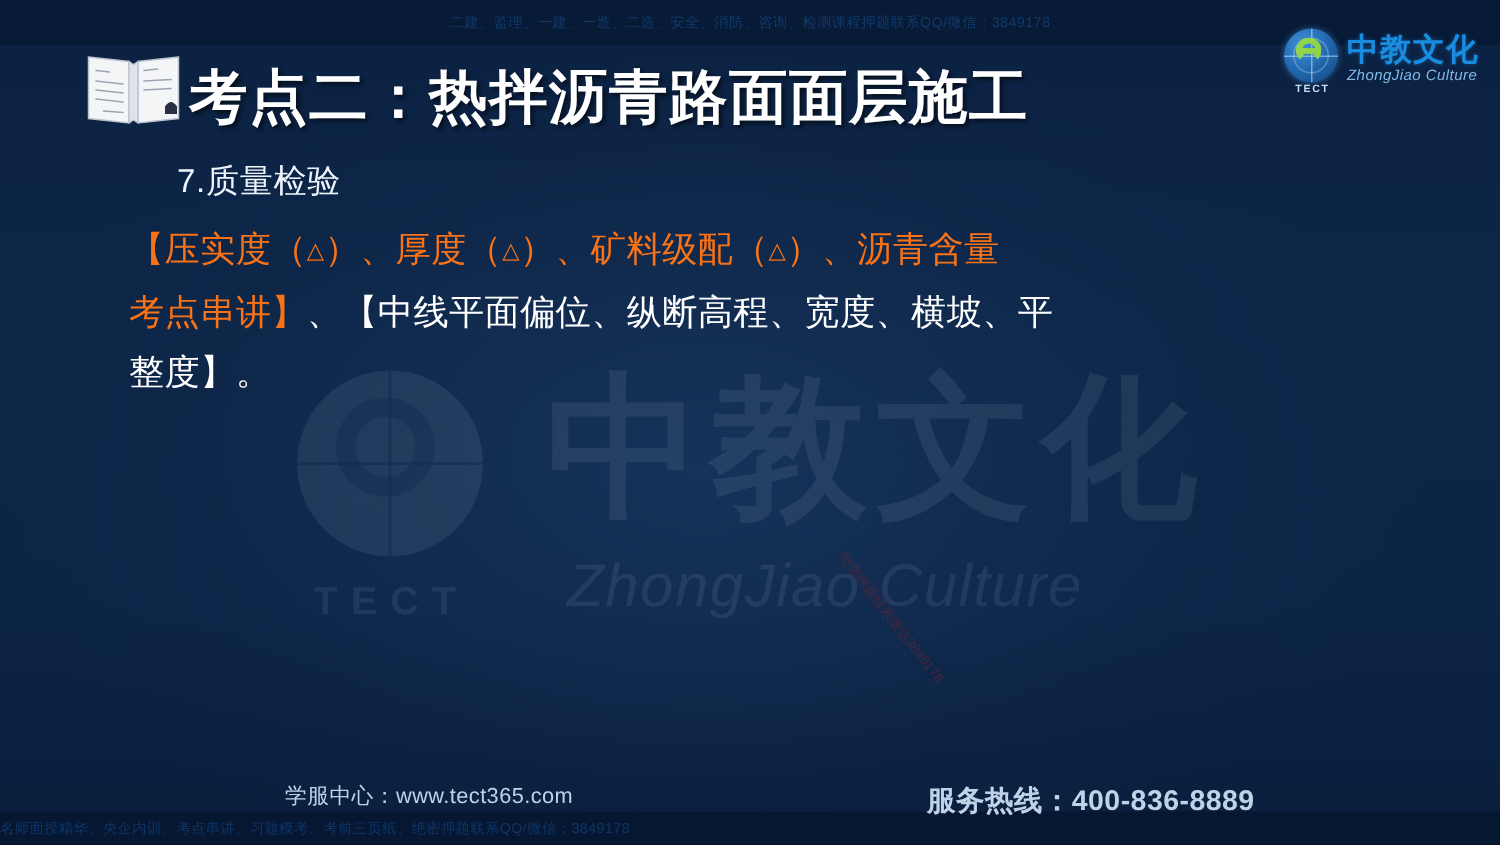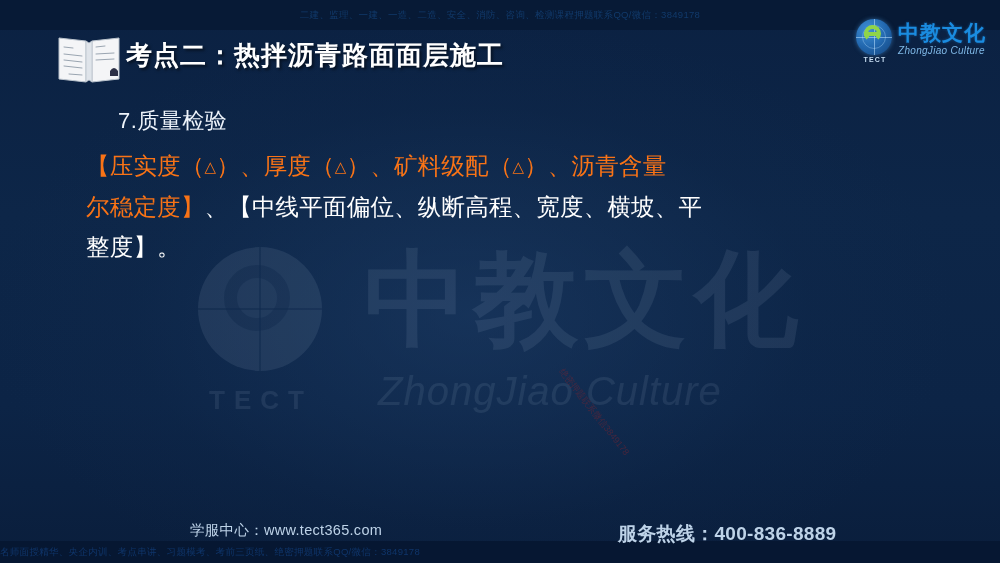--- a/index.html
+++ b/index.html
@@ -152,21 +152,21 @@
     position: absolute;
     left: 56px;
     top: 33px;
     width: 66px;
     height: 52px;
   }
   .header-title {
     position: absolute;
     left: 126px;
     top: 38px;
-    font-size: 26px;
+    font-size: 39px;
     font-weight: bold;
     color: #ffffff;
     letter-spacing: 1px;
     white-space: nowrap;
     text-shadow: 2px 2px 3px rgba(0,0,0,0.55);
   }
 
   
   .subhead {
     position: absolute;
@@ -355,21 +355,21 @@
     </div>
     <div class="logo-tect">TECT</div>
     <div class="logo-cn">中教文化</div>
     <div class="logo-en">ZhongJiao Culture</div>
   </div>
 
   <div class="subhead">7.质量检验</div>
 
   <div class="body-block">
     <div class="body-line"><span class="hl">【压实度（</span><span class="hl tri">△</span><span class="hl">）、厚度（</span><span class="hl tri">△</span><span class="hl">）、矿料级配（</span><span class="hl tri">△</span><span class="hl">）、沥青含量</span></div>
-    <div class="body-line"><span class="hl">尔稳定度】</span><span>、【中线平面偏位、纵断高程、宽度、横坡、平</span></div>
+    <div class="body-line"><span class="hl">考点串讲】</span><span>、【中线平面偏位、纵断高程、宽度、横坡、平</span></div>
     <div class="body-line"><span>整度】。</span></div>
   </div>
 
   <div class="bottom-strip">
     <div class="bottom-strip-text">名师面授精华、央企内训、考点串讲、习题模考、考前三页纸、绝密押题联系QQ/微信：3849178</div>
   </div>
 
   <div class="footer-left">学服中心：www.tect365.com</div>
   <div class="footer-right">服务热线：400-836-8889</div>
 

